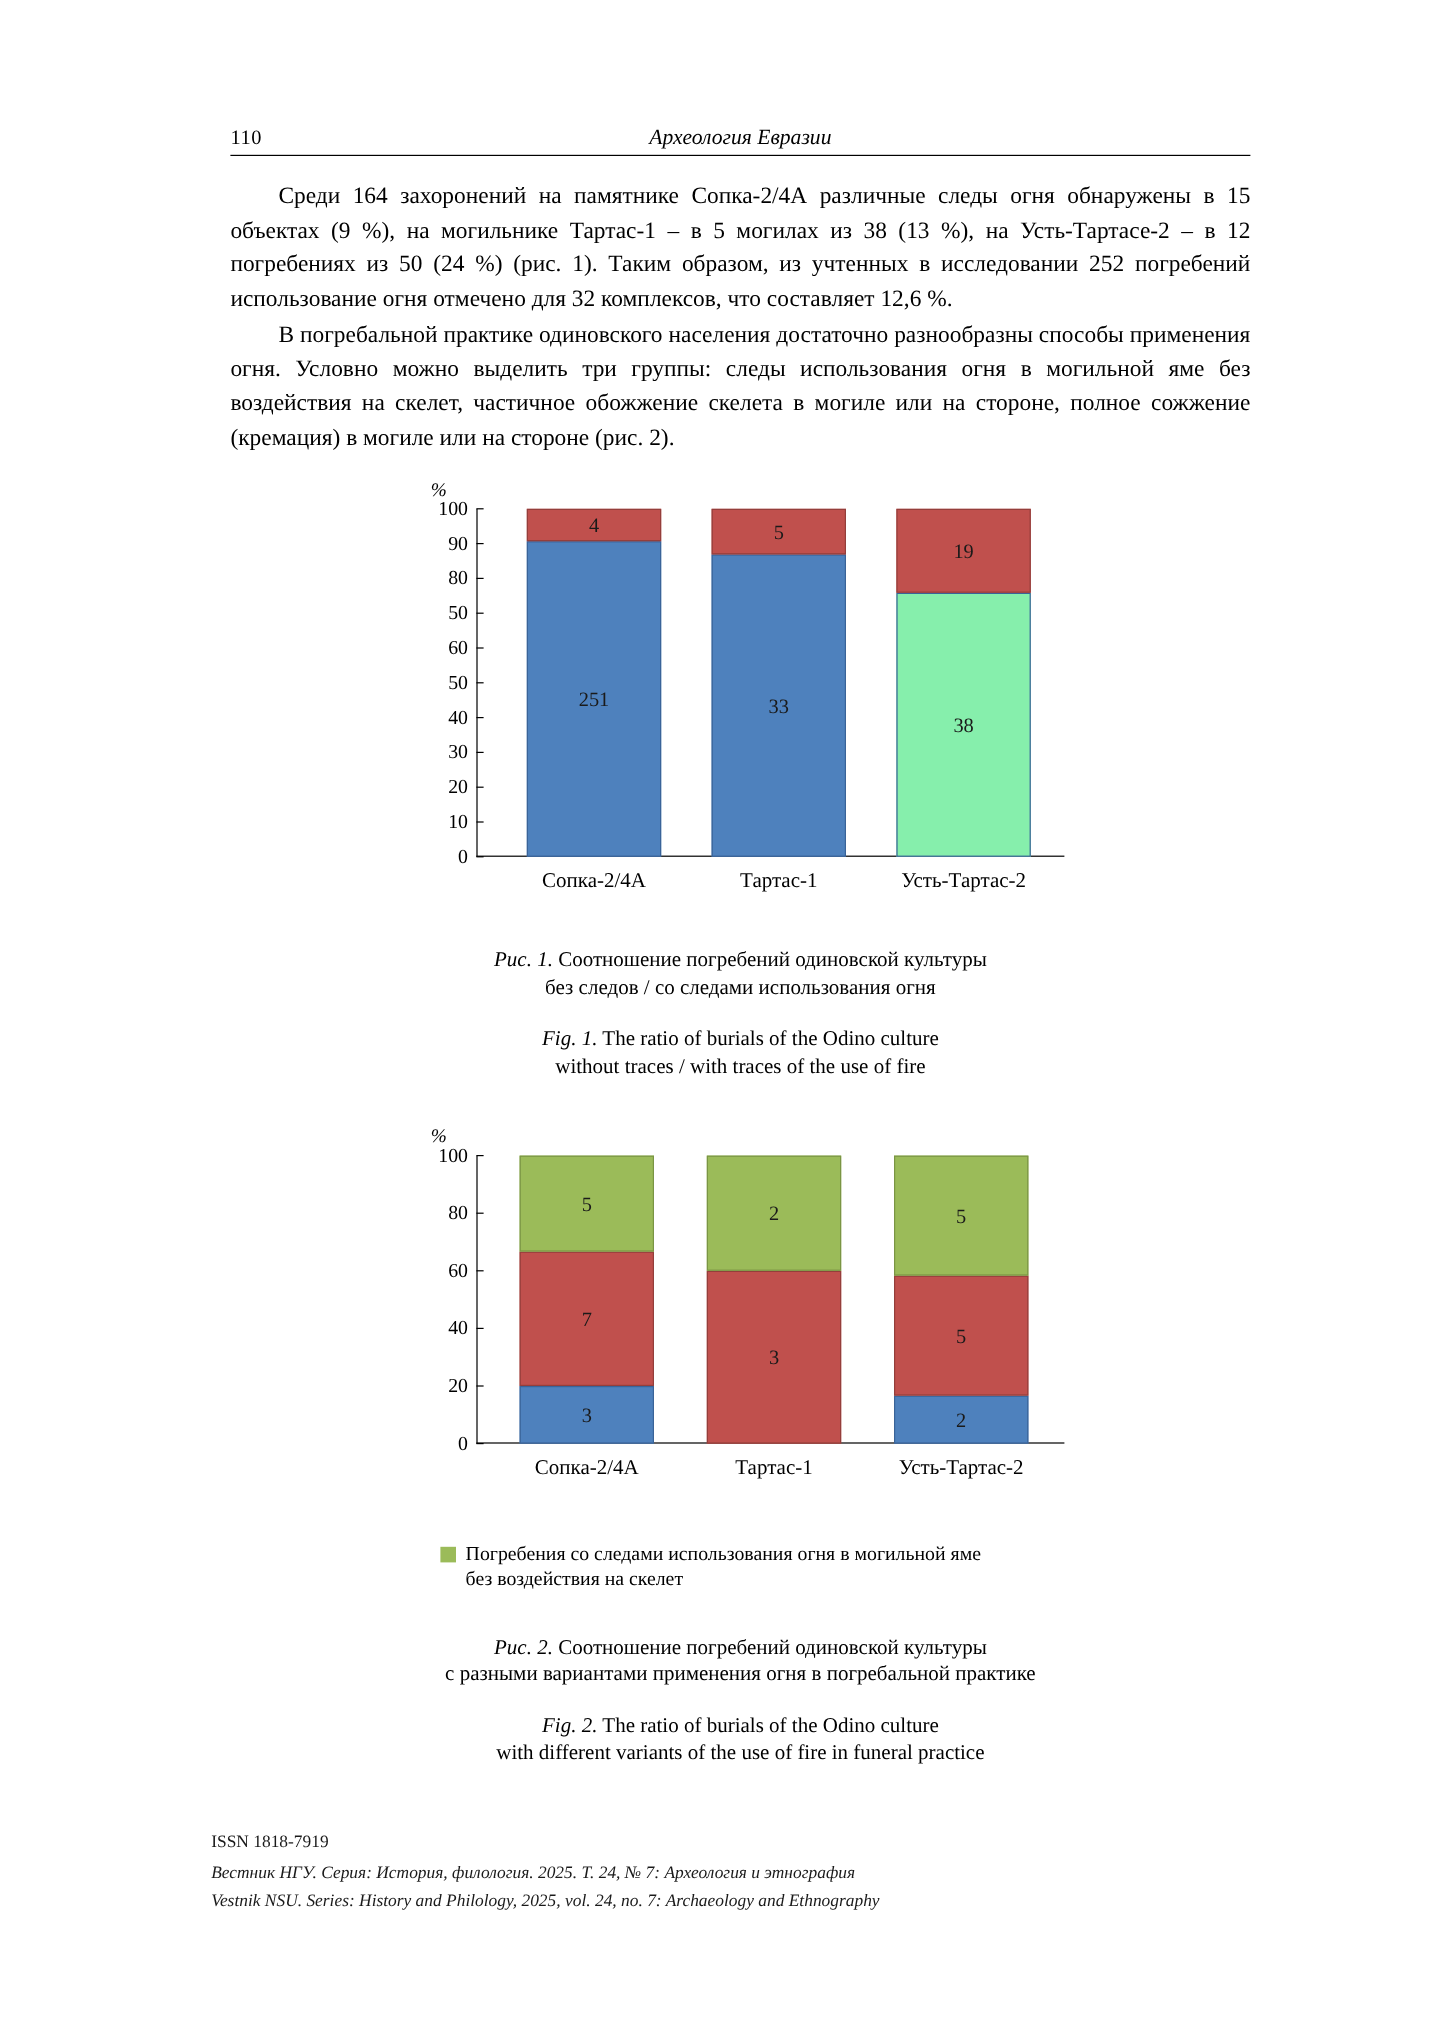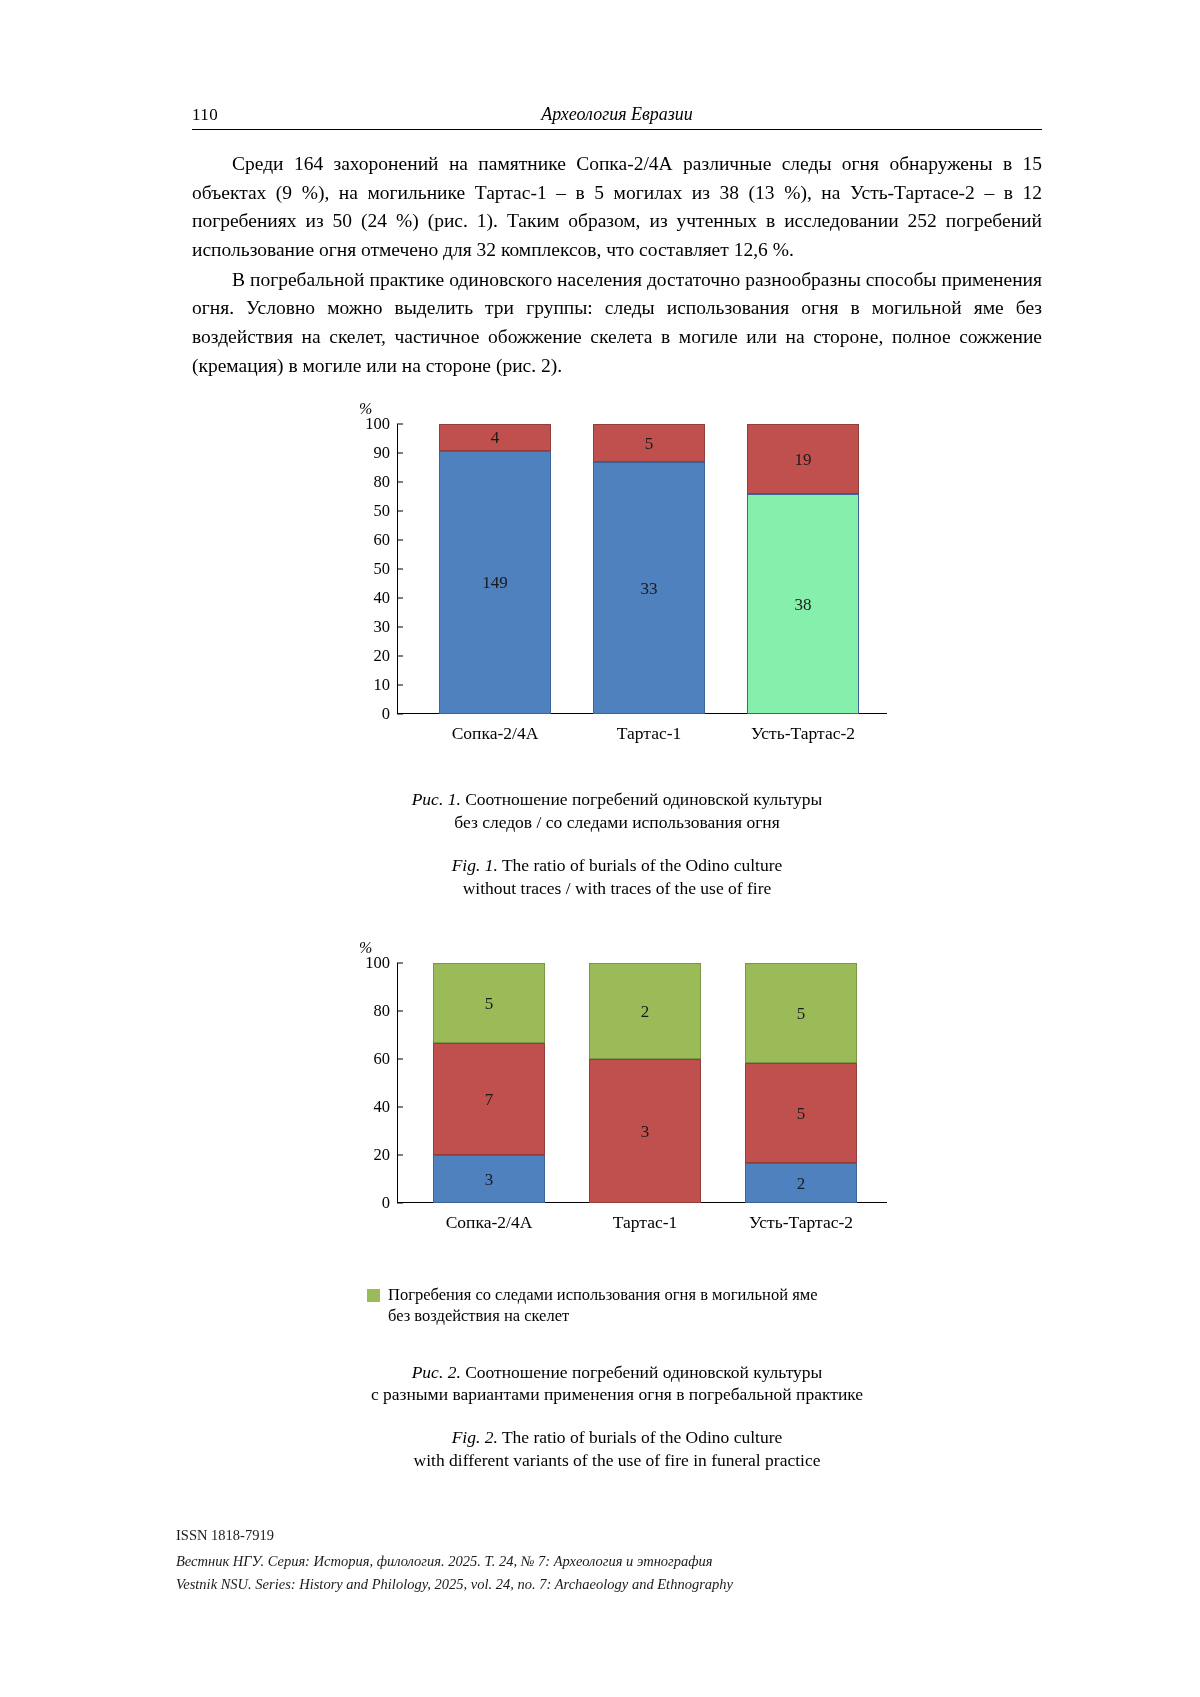--- a/index.html
+++ b/index.html
@@ -216,21 +216,21 @@
           <div class="ytick" style="top:70%;">30</div>
           <div class="tickmark" style="left:0; top:80%;"></div>
           <div class="ytick" style="top:80%;">20</div>
           <div class="tickmark" style="left:0; top:90%;"></div>
           <div class="ytick" style="top:90%;">10</div>
           <div class="tickmark" style="left:0; top:100%;"></div>
           <div class="ytick" style="top:100%;">0</div>
 
           <div class="bar-col" style="left:42px; width:112px; height:100%;">
             <div class="seg" style="bottom:0; height:90.85%; background:#4e81bd; border:1px solid #3a6398;">
-              <span>149</span>
+              <span>251</span>
             </div>
             <div class="seg" style="bottom:90.85%; height:9.15%; background:#c0504d; border:1px solid #943e3b;">
               <span>4</span>
             </div>
             <div class="cat-label">Сопка-2/4А</div>
           </div>
 
           <div class="bar-col" style="left:196px; width:112px; height:100%;">
             <div class="seg" style="bottom:0; height:86.84%; background:#4e81bd; border:1px solid #3a6398;">
               <span>33</span>

